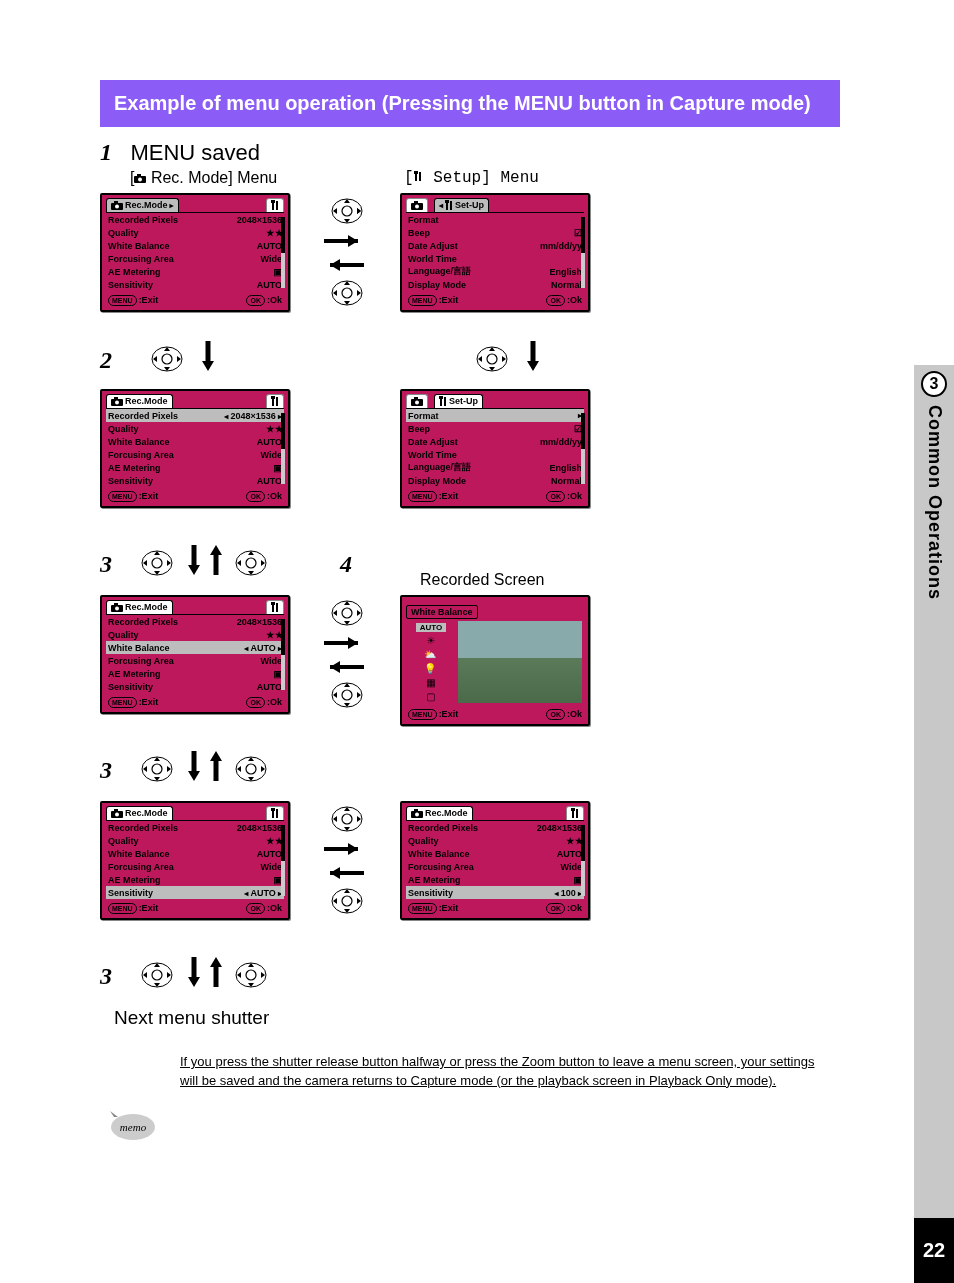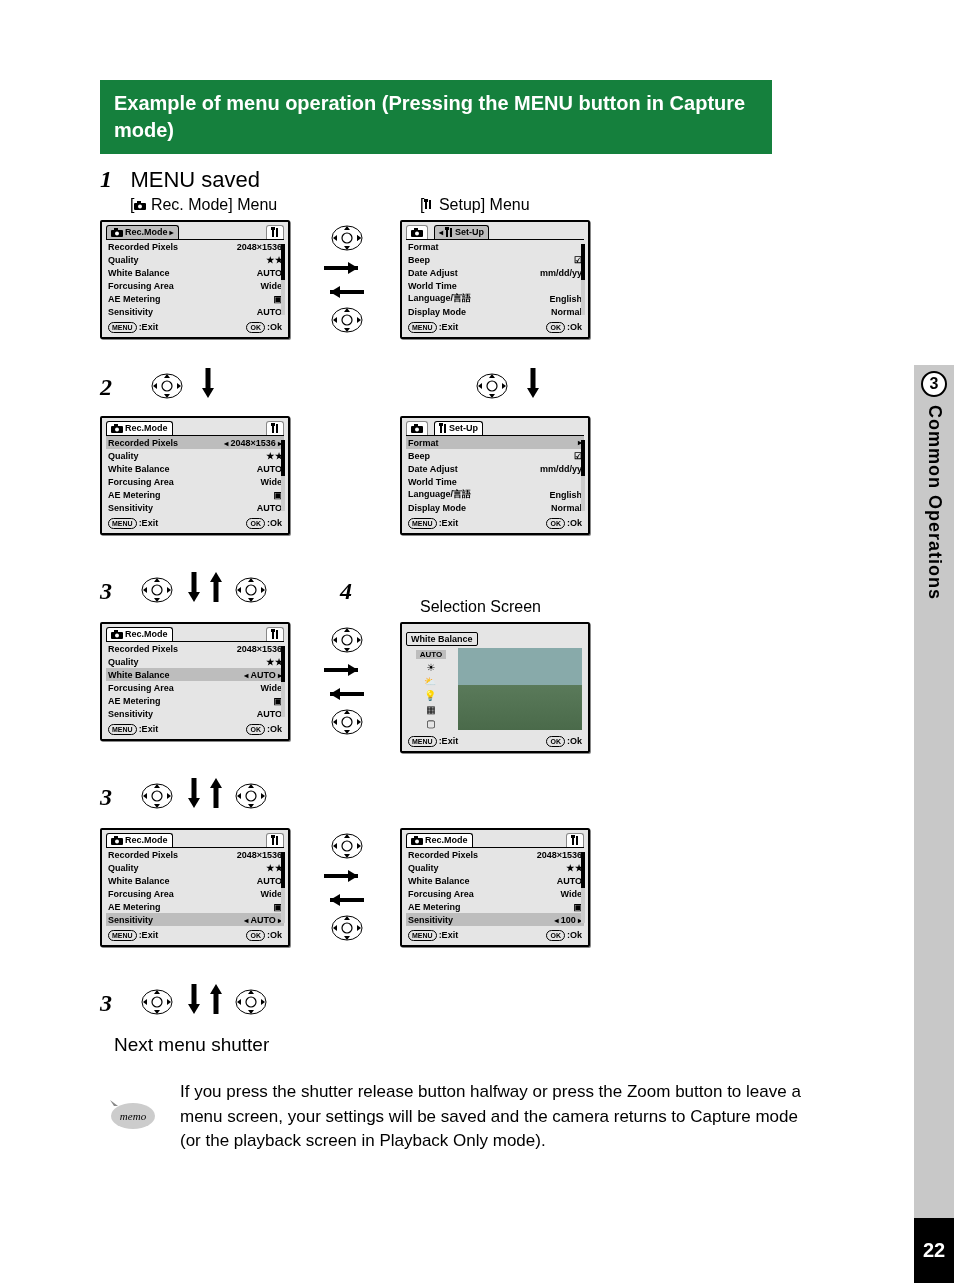--- a/index.html
+++ b/index.html
@@ -5,42 +5,42 @@
   * { box-sizing: border-box; margin: 0; padding: 0; }
   body { font-family: Arial, Helvetica, sans-serif; background: #fff; width: 954px; height: 1283px; position: relative; }
   .page { width: 954px; height: 1283px; position: relative; }
   .sidebar { position: absolute; right: 0; top: 0; width: 40px; height: 1283px; }
   .sidebar-black { position: absolute; bottom: 0; right: 0; width: 40px; height: 65px; background: #000; color: #fff; display: flex; align-items: center; justify-content: center; font-weight: bold; font-size: 20px; }
   .sidebar-gray { position: absolute; right: 0; top: 365px; bottom: 65px; width: 40px; background: #c8c8c8; }
   .sidebar-tab { position: absolute; right: 0; top: 365px; width: 40px; border-top-left-radius: 18px; background:#c8c8c8; padding-top:6px; display:flex; flex-direction:column; align-items:center; }
   .sidebar-num { width: 26px; height: 26px; border-radius: 50%; border: 2px solid #000; display:flex; align-items:center; justify-content:center; font-weight:bold; font-size:16px; margin-bottom:8px; background:#fff;}
   .sidebar-text { writing-mode: vertical-rl; font-weight: bold; font-size: 18px; letter-spacing: 1px; }
   .content { position: absolute; left: 100px; top: 80px; right: 80px; }
-  .title-bar { background: #15803d; color: #fff; padding: 10px 14px; font-size: 20px; font-weight: bold; line-height: 1.35; width: 672px; }
+  .title-bar { background: #8b5cf6; color: #fff; padding: 10px 14px; font-size: 20px; font-weight: bold; line-height: 1.35; width: 740px; }
   .step-lbl { font-size: 24px; font-style: italic; font-weight: bold; font-family: Georgia, serif; display:inline-block; width:26px; }
   .step1 { margin-top: 14px; font-size: 22px; }
   .subhead { font-size: 16px; }
   .screens { position: relative; width: 740px; }
-  .lcd { border: 2px solid #000; border-radius: 2px; width: 190px; background:#e5e5e5; position:absolute; box-shadow: 1px 1px 0 #888; }
+  .lcd { border: 2px solid #000; border-radius: 2px; width: 190px; background:#be185d; position:absolute; box-shadow: 1px 1px 0 #888; }
   .lcd-inner { padding: 2px 4px 4px 4px; }
   .tabrow { display:flex; align-items:center; height:16px; border-bottom:1px solid #000; }
   .tab { border:1px solid #000; border-bottom:none; border-top-left-radius:3px; border-top-right-radius:3px; padding:0 4px; font-size:9px; font-weight:bold; height:14px; display:flex; align-items:center; gap:2px; background:#fff;}
   .tab.inactive { border-color:#888; }
   .mrow { display:flex; justify-content:space-between; font-size:9px; font-weight:bold; padding:0 2px; height:13px; align-items:center; }
   .mrow.sel { background:#bdbdbd; }
   .scroll { position:absolute; right:3px; top:22px; bottom:22px; width:4px; background:#ccc; }
   .scroll-thumb { position:absolute; width:4px; background:#000; }
   .footer { display:flex; justify-content:space-between; font-size:9px; font-weight:bold; padding:2px 2px 0 2px; margin-top:2px;}
   .btnlabel { border:1px solid #000; border-radius:6px; padding:0 3px; font-size:7px; display:inline-block; line-height:9px; margin-right:2px;}
   .dpad { width:34px; height:28px; position:absolute; }
   .dpad svg { width:34px; height:28px; }
   .camera-icon { width:12px; height:9px; }
   .memo { position:absolute; left:0; width:60px; }
   .memo svg { width:50px; height:36px; }
-  .memo-text { position:absolute; font-size:17px; line-height:1.45; width:640px; }
+  .memo-text { position:absolute; font-size:13px; line-height:1.45; width:640px;text-decoration:underline; }
   .next-text { font-size:19px; }
   .tri { font-size:8px; }
   .stars { letter-spacing:-1px; }
   .wb-screen .wb-left { width:50px; display:flex; flex-direction:column; align-items:center; gap:3px; padding:4px 0;}
   .wb-screen .wb-right { flex:1; background: linear-gradient(180deg,#8aa 0%, #8aa 45%, #5a7a5a 45%, #4a6a4a 100%); margin:2px; position:relative;}
   .wb-icon { font-size:10px; }
 </style>
 </head>
 <body>
 
@@ -99,21 +99,21 @@
 
     <div class="screens">
 
       <div style="position:absolute; left:0; top:12px;">
         <span class="step-lbl">1</span>
         <span class="step1">MENU saved</span>
       </div>
       <div class="subhead" style="position:absolute; left:30px; top:42px;">[<svg class="camera-icon">
             <use href="#cam-g"></use>
           </svg> Rec. Mode] Menu</div>
-      <div class="subhead" style="position:absolute; left:320px; top:42px;">[<svg width="10" height="11">
+      <div class="subhead" style="position:absolute; left:304px; top:42px;font-family:Liberation Mono, monospace;">[<svg width="10" height="11">
             <use href="#tool-g"></use>
           </svg> Setup] Menu</div>
 
       <div class="lcd" style="left:0; top:66px;">
         <div class="lcd-inner">
           <div class="tabrow">
             <div class="tab" style="background:#bdbdbd;">
                 <svg class="camera-icon">
                   <use href="#cam-g"></use>
                 </svg>
@@ -351,21 +351,21 @@
             <use href="#arrow-down"></use>
           </svg></div>
       <div style="position:absolute; left:108px; top:418px;"><svg width="16" height="34">
             <use href="#arrow-up"></use>
           </svg></div>
       <div class="dpad" style="left:134px; top:422px;"><svg>
             <use href="#dpad-g"></use>
           </svg></div>
 
       <div style="position:absolute; left:240px; top:424px;"><span class="step-lbl">4</span></div>
-      <div class="subhead" style="position:absolute; left:320px; top:444px;">Selection Screen</div>
+      <div class="subhead" style="position:absolute; left:320px; top:444px;">Recorded Screen</div>
 
       <div class="lcd" style="left:0; top:468px;">
         <div class="lcd-inner">
           <div class="tabrow">
               <div class="tab">
                 <svg class="camera-icon">
                   <use href="#cam-g"></use>
                 </svg>
                 <span>Rec.Mode</span>
               </div>
@@ -580,21 +580,21 @@
           </svg></div>
       <div style="position:absolute; left:108px; top:830px;"><svg width="16" height="34">
             <use href="#arrow-up"></use>
           </svg></div>
       <div class="dpad" style="left:134px; top:834px;"><svg>
             <use href="#dpad-g"></use>
           </svg></div>
 
       <div class="next-text" style="position:absolute; left:14px; top:880px;">Next menu shutter</div>
 
-      <div class="memo" style="top:942px; left:8px;">
+      <div class="memo" style="top:980px; left:8px;">
         <svg viewBox="0 0 50 36">
             <ellipse cx="25" cy="20" rx="22" ry="13" fill="#ccc"></ellipse>
             <path d="M6 10 L2 4 L10 10 Z" fill="#888"></path>
             <text x="25" y="24" text-anchor="middle" font-size="11" font-style="italic" font-family="serif">memo</text>
           </svg>
       </div>
       <div class="memo-text" style="left:80px; top:926px;">If you press the shutter release button halfway or press the Zoom button to leave a menu screen, your settings will be saved and the camera returns to Capture mode (or the playback screen in Playback Only mode).</div>
 
     </div>
   </div>

